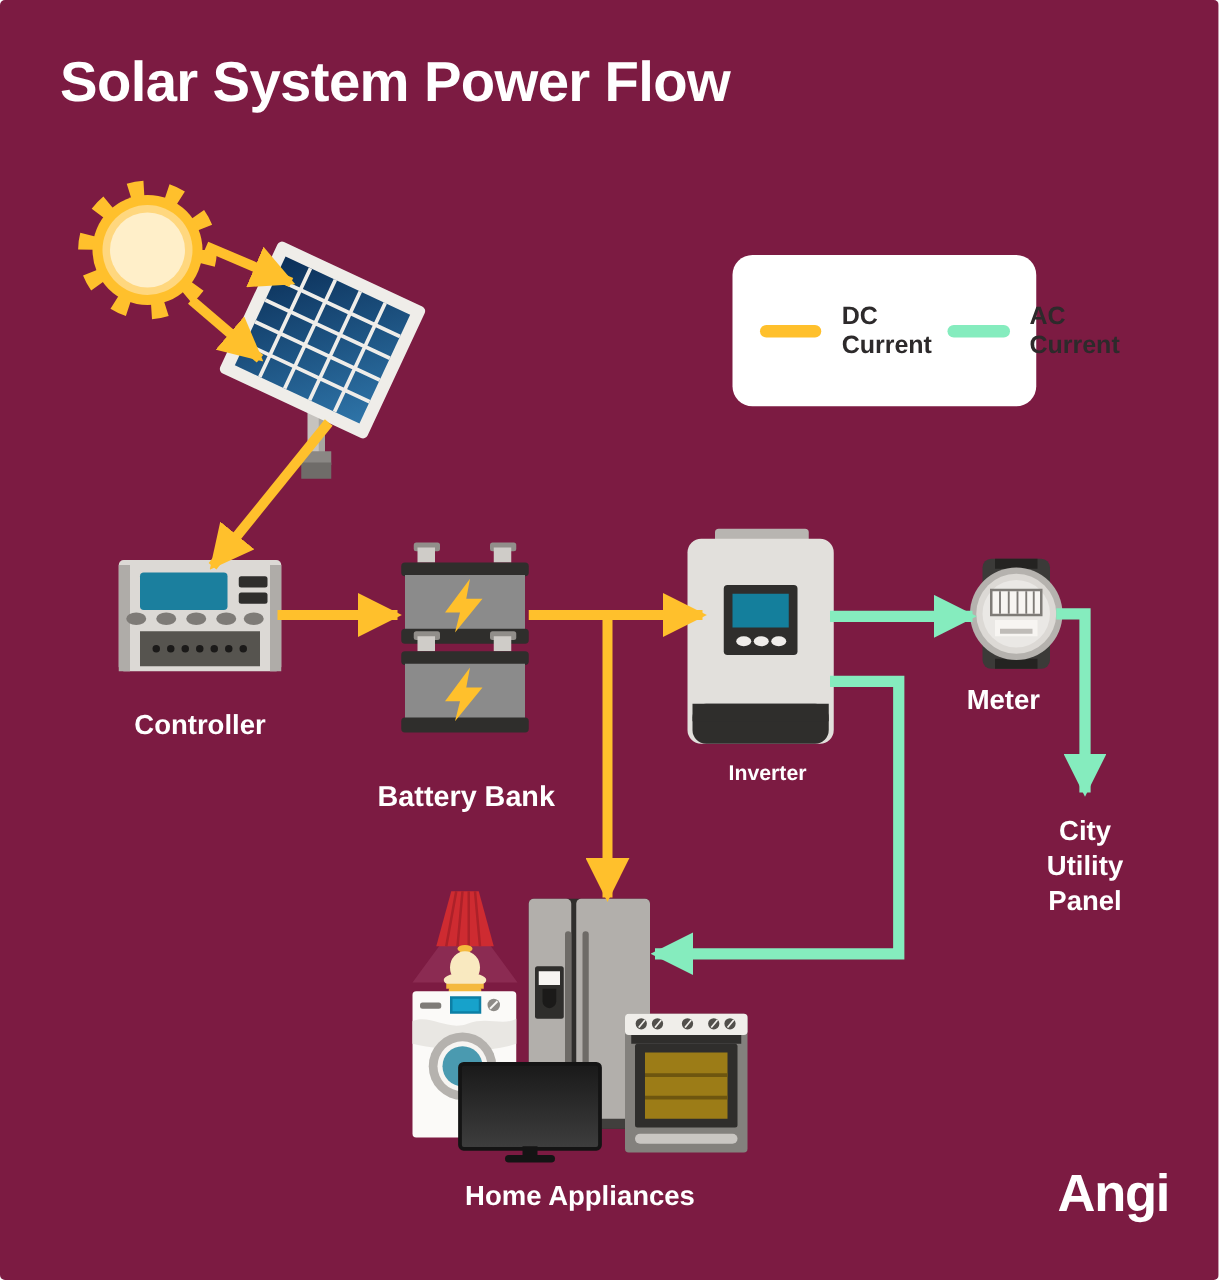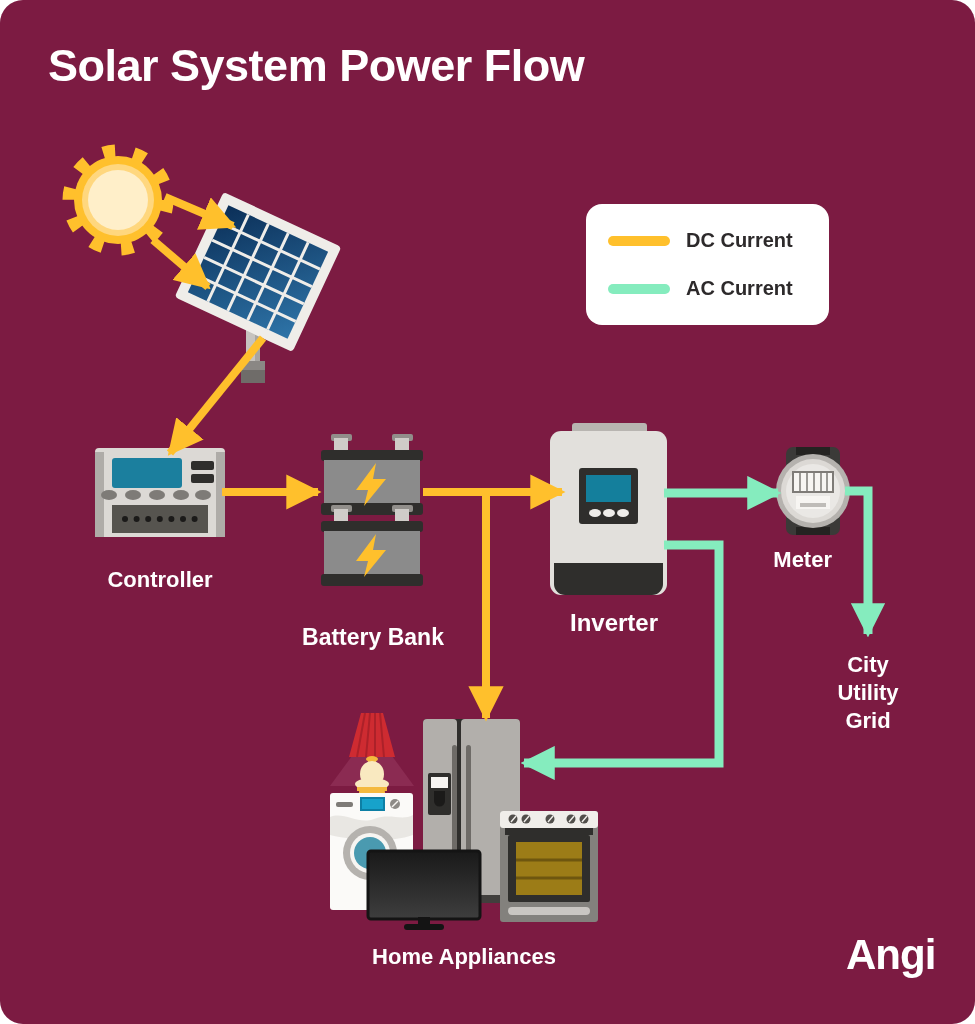--- a/index.html
+++ b/index.html
@@ -1,29 +1,29 @@
 <!DOCTYPE html>
 <html style="--background: #7C1B42; --dc: #FFC02C; --ac: #85ECBE; --text-light: #FFFFFF; --legend-text: #2D2A2B; --screen-teal: #1B7F9E; --panel-cell-blue: #14487B;"><head>
 <meta charset="utf-8">
 <style>
   html,body{margin:0;padding:0;background:#ffffff;}
   #stage{position:relative;width:975px;height:1024px;background:#ffffff;overflow:hidden;
          font-family:"Liberation Sans", sans-serif;}
-  .canvas{position:absolute;inset:0;background:var(--background,#7C1B42);border-radius:23px;overflow:hidden;}
+  .canvas{position:absolute;inset:0;background:var(--background,#7C1B42);border-radius:4px;overflow:hidden;}
   .title{position:absolute;left:48px;top:40px;font-size:45px;font-weight:bold;color:var(--text-light,#fff);letter-spacing:-0.5px;}
   .node-label{position:absolute;color:var(--text-light,#fff);font-weight:bold;font-size:22px;text-align:center;}
   .lbl-solar{left:315px;top:301px;width:160px;}
   .lbl-controller{left:85px;top:567px;width:150px;}
   .lbl-battery{left:288px;top:624px;width:170px;font-size:23px;}
-  .lbl-inverter{left:539px;top:609px;width:150px;font-size:24px;}
+  .lbl-inverter{left:539px;top:609px;width:150px;font-size:17px;}
   .lbl-meter{left:722px;top:547px;width:110px;text-align:right;}
   .lbl-grid{left:813px;top:651px;width:110px;line-height:28px;}
   .lbl-appliances{left:354px;top:944px;width:220px;}
   .legend{position:absolute;left:586px;top:204px;width:243px;height:121px;background:#ffffff;border-radius:16px;
-          display:flex;flex-direction:column;justify-content:space-evenly;padding-left:22px;box-sizing:border-box;}
+          display:flex;justify-content:space-evenly;padding-left:22px;box-sizing:border-box;}
   .legend-row{display:flex;align-items:center;gap:16px;}
   .swatch{width:62px;height:10px;border-radius:6px;display:inline-block;}
   .swatch-dc{background:var(--dc,#FFC02C);}
   .swatch-ac{background:var(--ac,#85ECBE);}
   .legend-label{font-size:20px;font-weight:bold;color:var(--legend-text,#2D2A2B);}
   .brand{position:absolute;left:846px;top:931px;font-size:42px;font-weight:bold;color:var(--text-light,#fff);letter-spacing:-1px;}
   .stroke-dc{stroke:var(--dc,#FFC02C);}
   .stroke-ac{stroke:var(--ac,#85ECBE);}
   .fill-dc{fill:var(--dc,#FFC02C);}
   .fill-ac{fill:var(--ac,#85ECBE);}
@@ -223,19 +223,19 @@
       </div>
     </div>
 
     <div class="node-label lbl-controller">Controller</div>
     <div class="node-label lbl-battery">Battery Bank</div>
     <div class="node-label lbl-inverter">Inverter</div>
     <div class="node-label lbl-meter">Meter</div>
     <div class="node-label lbl-grid">
       <div>City</div>
       <div>Utility</div>
-      <div>Grid</div>
+      <div>Panel</div>
     </div>
     <div class="node-label lbl-appliances">Home Appliances</div>
 
     <div class="brand">Angi</div>
   </div>
 </div>
 
 </body></html>

